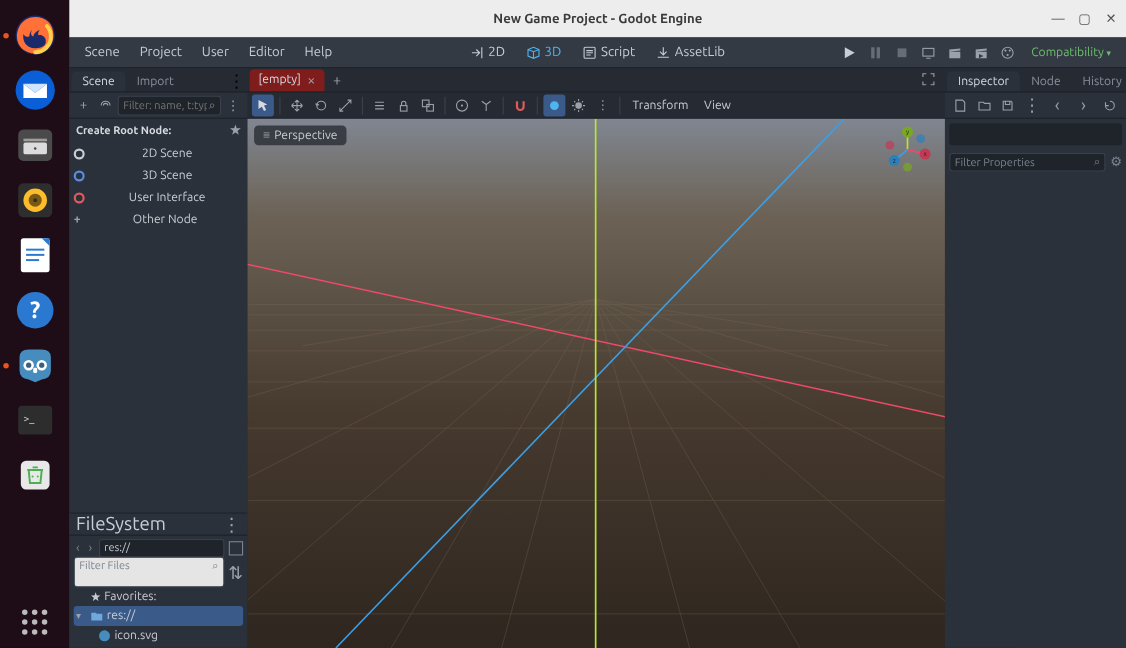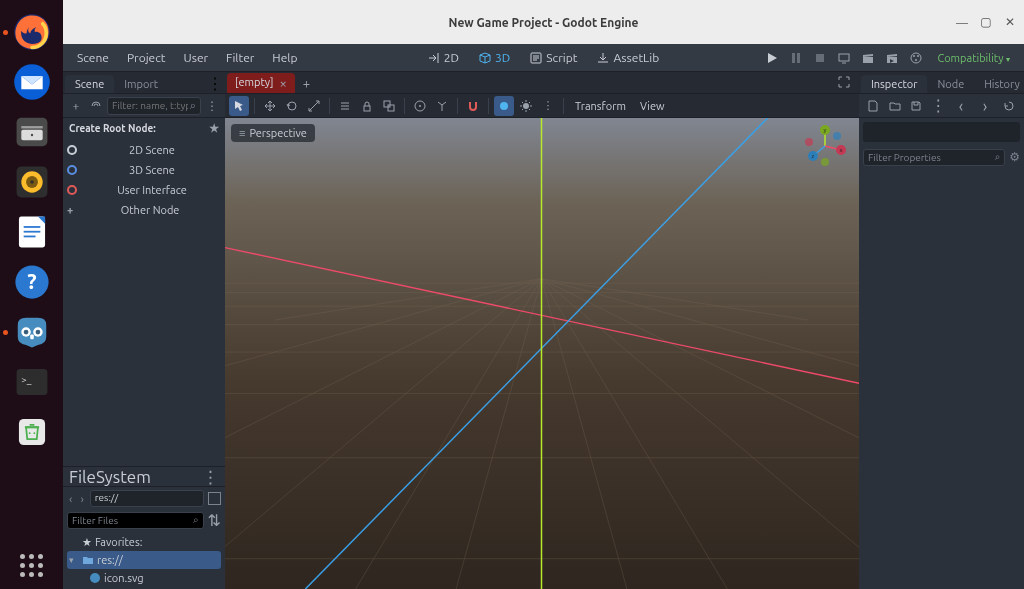--- a/index.html
+++ b/index.html
@@ -11,21 +11,21 @@
   .dock .app { width:44px; height:44px; border-radius:10px; display:flex; align-items:center; justify-content:center; position:relative; }
   .dock .app.active::before { content:""; position:absolute; left:-7px; width:5px; height:5px; background:#e95420; border-radius:50%; }
   .dock .app svg { display:block; }
   .dock .grid { margin-top:auto; margin-bottom:10px; width:28px; height:28px; display:grid; grid-template-columns:repeat(3,5px); grid-template-rows:repeat(3,5px); gap:4px; justify-content:center; align-content:center;}
   .dock .grid span{ background:#bbb; border-radius:50%; width:5px; height:5px;}
 
   
   .window { flex:1; height:589px; display:flex; flex-direction:column; background:#262b33; }
 
   
-  .titlebar { height:44px; background:#ededed; display:flex; align-items:center; position:relative;}
+  .titlebar { height:34px; background:#ededed; display:flex; align-items:center; position:relative;}
   .titlebar .title { position:absolute; left:0; right:0; text-align:center; font-size:12px; font-weight:600; color:#3b3b3b; }
   .titlebar .win-btns { position:absolute; right:4px; display:flex; gap:4px;}
   .titlebar .win-btn { width:20px; height:20px; border-radius:50%; display:flex; align-items:center; justify-content:center; color:#555; font-size:12px;}
 
   
   .menubar { height:28px; background:#343a44; display:flex; align-items:center; padding:0 6px; font-size:12px; color:#c8cdd4; border-bottom:1px solid #1d2127;}
   .menubar .menus { display:flex; gap:2px;}
   .menubar .menus span { padding:4px 8px; border-radius:3px;}
   .menubar .center { position:absolute; left:0; right:0; display:flex; justify-content:center; pointer-events:none;}
   .menubar .center .grp { display:flex; align-items:center; gap:4px; pointer-events:auto;}
@@ -62,21 +62,21 @@
 
   .fs-panel{ display:flex; flex-direction:column; border-top:1px solid #1d2127;}
   .fs-head{ height:20px; display:flex; align-items:center; justify-content:space-between; padding:0 6px; background:#2b313b; border-bottom:1px solid #1d2127;}
   .fs-head span{ font-size:17px; color:#c8cdd4;}
   .fs-head .dots{ color:#9aa1ab;}
   .fs-path{ height:22px; display:flex; align-items:center; padding:0 4px; gap:4px;}
   .fs-path .nav{ color:#7c838e; font-size:12px; padding:0 2px;}
   .fs-path .pathbox{ flex:1; height:17px; background:#1f242b; border:1px solid #3a414c; border-radius:3px; font-size:10px; color:#c8cdd4; padding:1px 4px;}
   .fs-path .sq{ width:13px; height:13px; border:1px solid #7c838e;}
   .fs-filter{ height:22px; display:flex; align-items:center; padding:0 4px; gap:4px;}
-  .fs-filter .fbox{ flex:1; height:17px; background:#000000; border:1px solid #3a414c; border-radius:3px; font-size:10px; color:#7c838e; padding:1px 4px; display:flex; align-items:center;}
+  .fs-filter .fbox{ flex:1; height:28px; background:#e5e5e5; border:1px solid #3a414c; border-radius:3px; font-size:10px; color:#7c838e; padding:1px 4px; display:flex; }
   .fs-filter .fbox .mag{ margin-left:auto;}
   .fs-tree { flex:1; padding:2px 4px; font-size:11px; color:#c8cdd4;}
   .fs-tree .row{ display:flex; align-items:center; height:18px; gap:3px; padding:0 2px; border-radius:3px;}
   .fs-tree .row.sel{ background:#3a5a8a;}
   .fs-tree .arrow{ font-size:9px; color:#9aa1ab;width:10px;}
   .fs-tree .icon-f{ width:12px; height:12px;}
 
   
   .center-col { flex:1; display:flex; flex-direction:column; background:#262b33; min-width:0;}
   .doc-tabbar { height:22px; display:flex; align-items:flex-end; padding:0 2px; background:#262b33; border-bottom:1px solid #1d2127;}
@@ -202,21 +202,21 @@
       <div class="win-btn">▢</div>
       <div class="win-btn">✕</div>
     </div>
   </div>
 
   <div class="menubar" style="position:relative">
     <div class="menus">
       <span>Scene</span>
       <span>Project</span>
       <span>User</span>
-      <span>Filter</span>
+      <span>Editor</span>
       <span>Help</span>
     </div>
     <div class="center">
       <div class="grp">
         <div class="wsbtn">
             <svg width="12" height="12">
               <path d="M1 6h7M5 3l3 3-3 3M10 1v10" stroke="#c8cdd4" fill="none"></path>
             </svg>
             <span>2D</span>
           </div>

